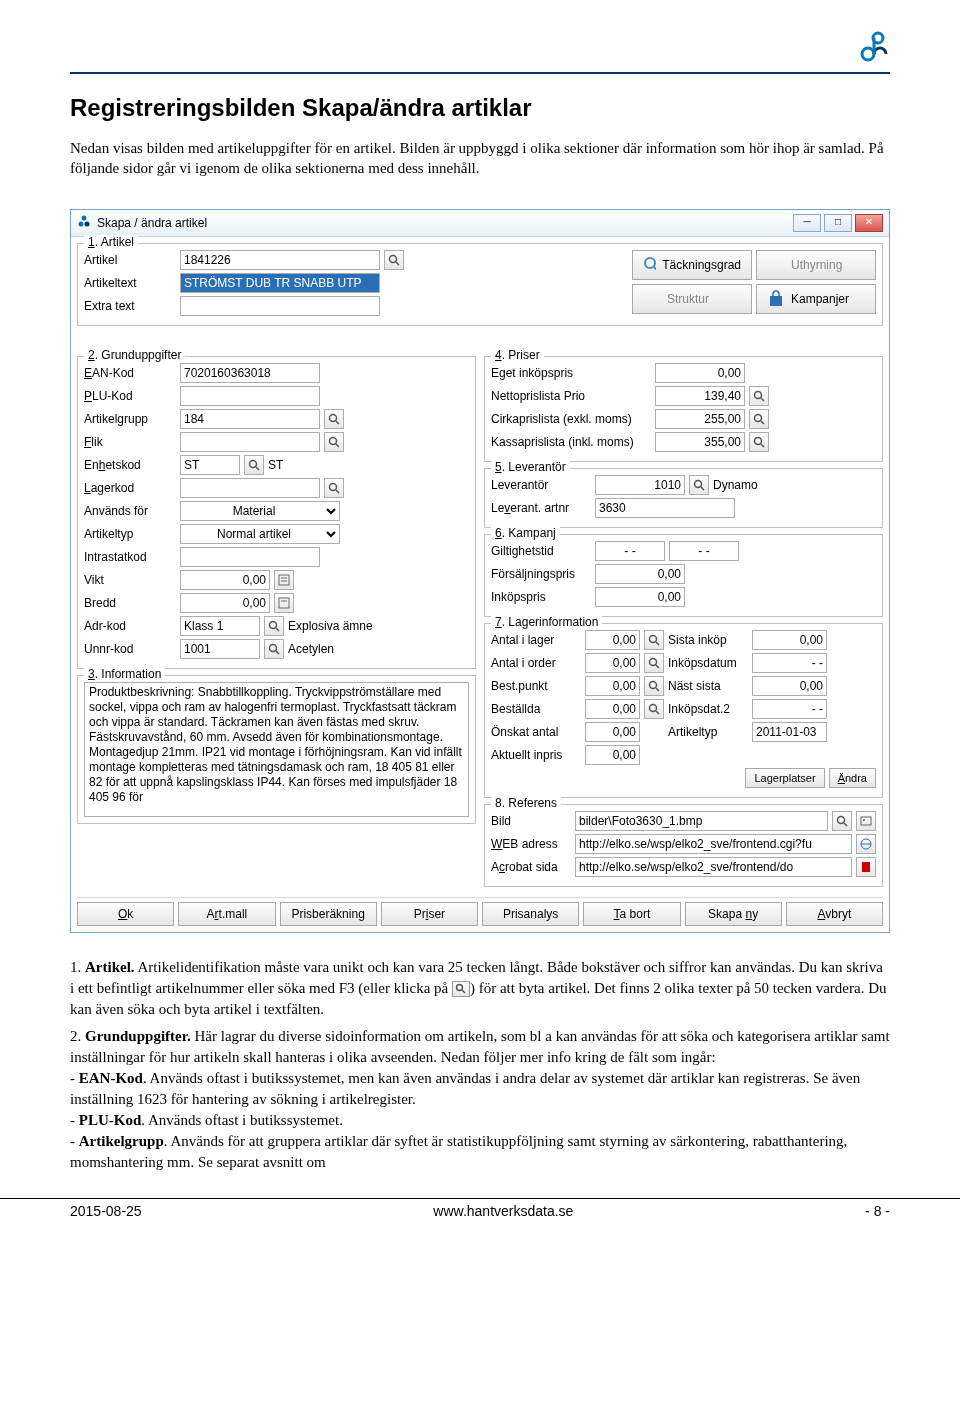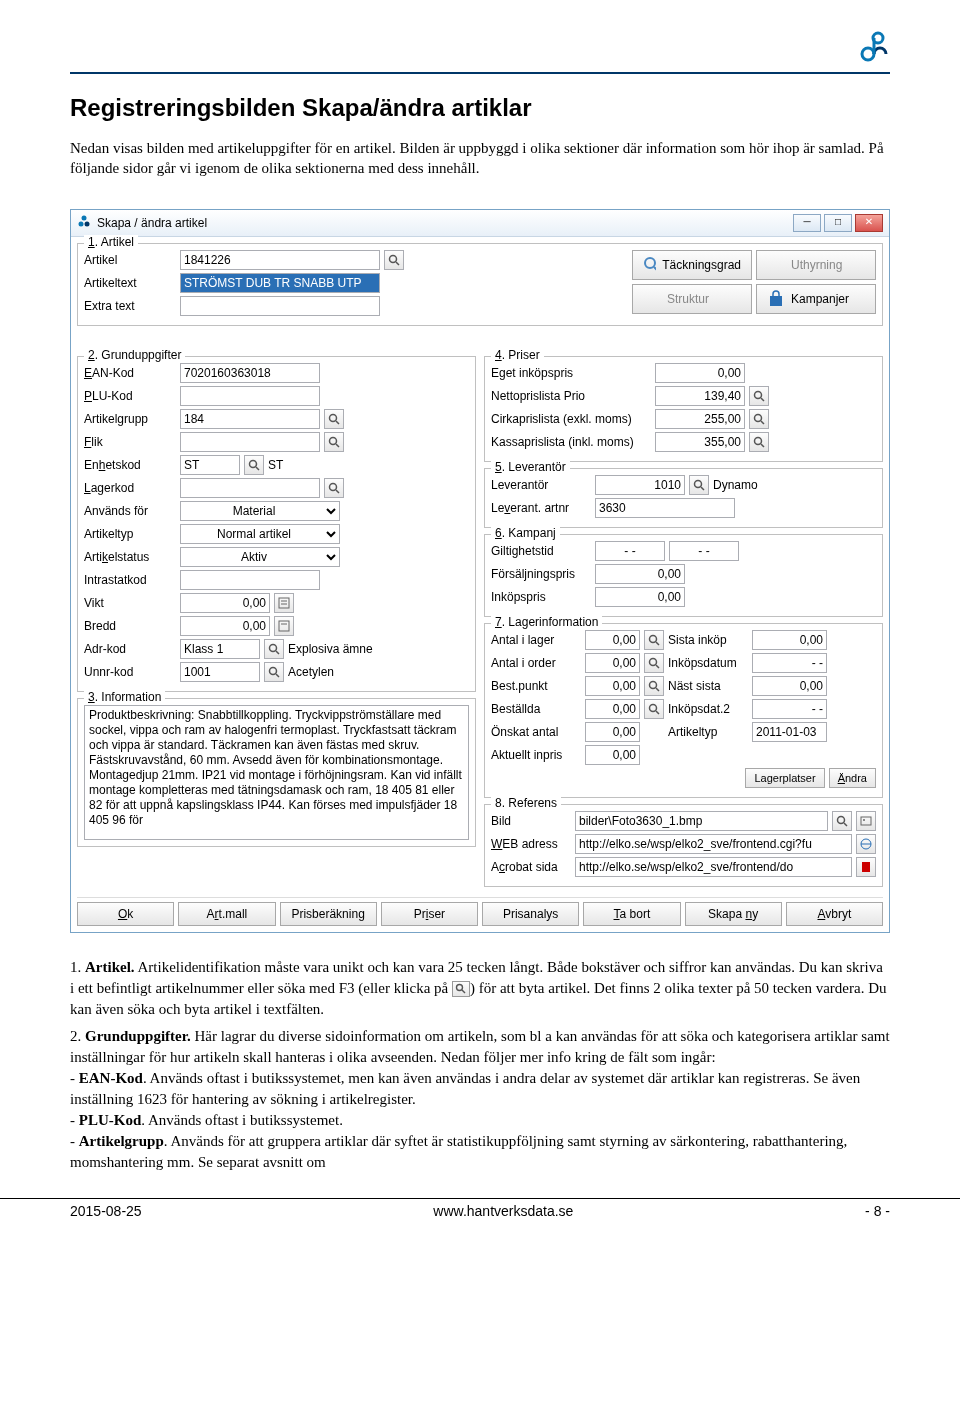--- a/index.html
+++ b/index.html
@@ -315,24 +315,20 @@
               </div>
             <div class="row">
                 <span class="lbl">Används för</span>
                 <select class="fld"><option>Material</option></select>
               </div>
             <div class="row">
                 <span class="lbl">Artikeltyp</span>
                 <select class="fld"><option>Normal artikel</option></select>
               </div>
             <div class="row">
-                <span class="lbl">Arti<u>k</u>elstatus</span>
-                <select class="fld"><option>Aktiv</option></select>
-              </div>
-            <div class="row">
                 <span class="lbl">Intrastatkod</span>
                 <input class="fld" style="">
               </div>
             <div class="row">
                 <span class="lbl">Vikt</span>
                 <input class="fld w90" value="0,00" style="">
                 <span class="icon-btn">
                   <svg width="12" height="12">
                     <rect x="1" y="1" width="10" height="10" fill="none" stroke="#666"></rect>
                     <line x1="3" y1="4" x2="9" y2="4" stroke="#666"></line>

